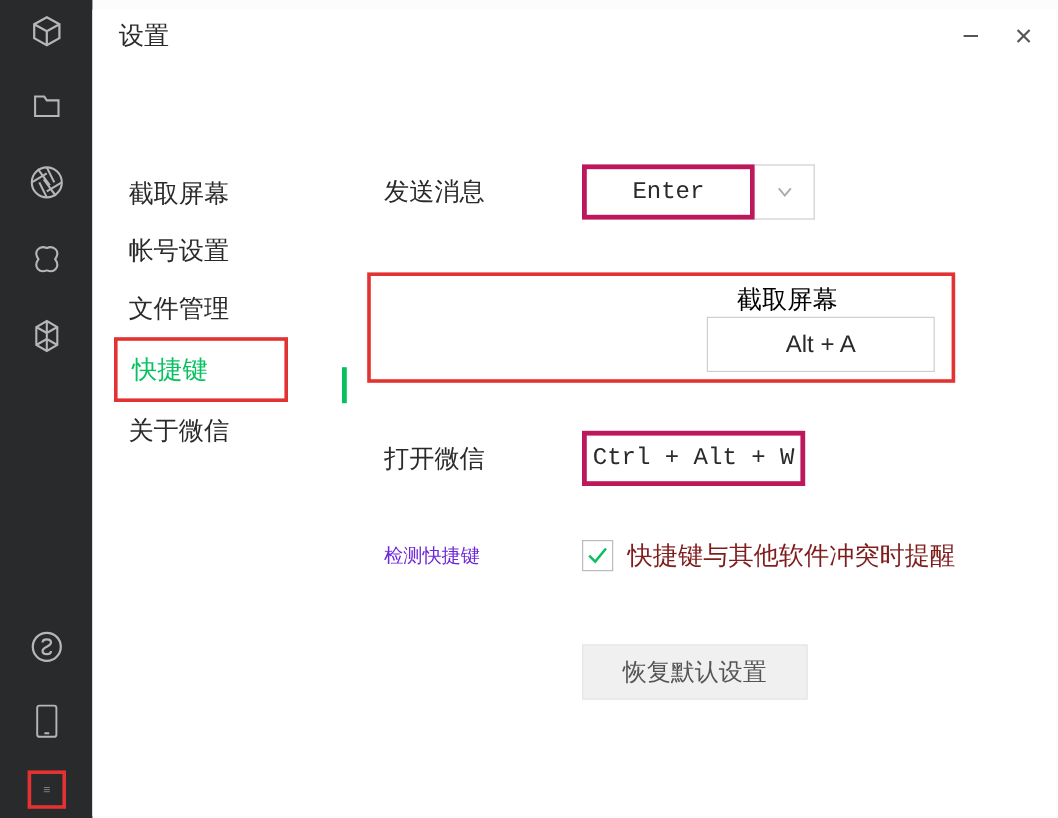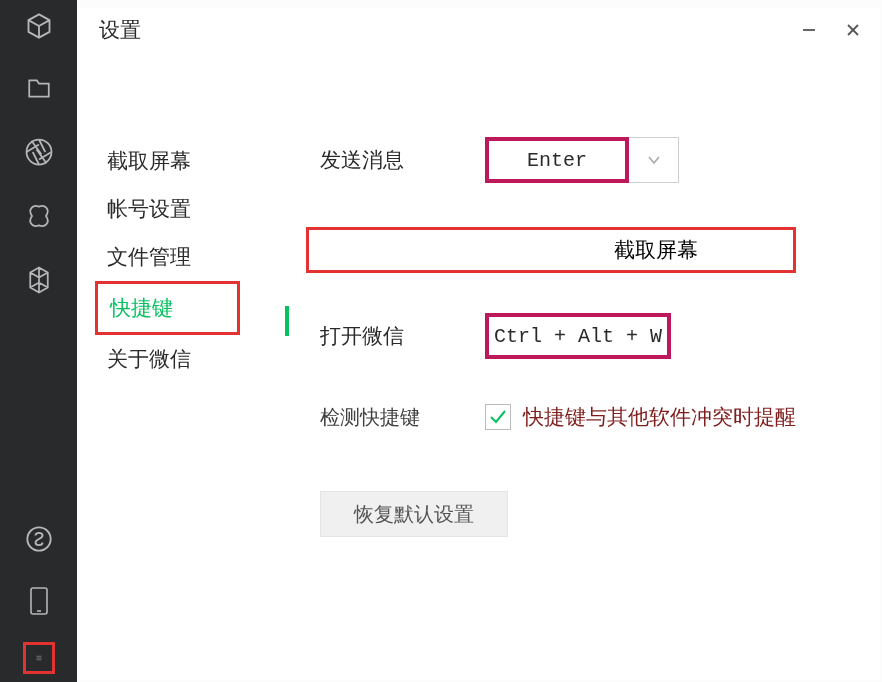--- a/index.html
+++ b/index.html
@@ -152,34 +152,35 @@
       margin-bottom: 40px;
       flex-direction: column;
     }
     .row-highlight .label { width: 165px; font-size: 21px; }
     .row-highlight .kb-box { width: 190px; border: 1px solid #cfcfcf; }
     .check-row {
       display: flex;
       align-items: center;
       margin-bottom: 60px;
     }
-    .check-row .label { font-size: 20px; color: #404040; width: 165px; }
+    .check-row .label { font-size: 16px; color: #6d28d9; width: 165px; }
     .checkbox {
       width: 26px;
       height: 26px;
       border: 1px solid #bbb;
       display: flex;
       align-items: center;
       justify-content: center;
       margin-right: 12px;
       cursor: pointer;
     }
     .checkbox svg { stroke: #07c160; }
     .check-text { font-size: 21px; color: #7f1d1d; }
     .restore-btn {
+      margin-left: 165px;
       width: 188px;
       height: 46px;
       background: #f0f0f0;
       border: 1px solid #e5e5e5;
       display: flex;
       align-items: center;
       justify-content: center;
       font-size: 20px;
       color: #555;
       cursor: pointer;
@@ -278,20 +279,21 @@
           <div class="dropdown-arrow">
             <svg width="14" height="10" viewBox="0 0 14 10">
                 <path d="M2 2 L7 8 L12 2" stroke="#aaa" stroke-width="1.6" fill="none"></path>
               </svg>
           </div>
         </div>
       </div>
 
       <div class="row-highlight">
         <div class="label">截取屏幕</div>
+        <div class="kb-box">Alt + A</div>
       </div>
 
       <div class="row">
         <div class="label">打开微信</div>
         <div class="kb-box">Ctrl + Alt + W</div>
       </div>
 
       <div class="check-row">
         <div class="label">检测快捷键</div>
         <div class="checkbox">

